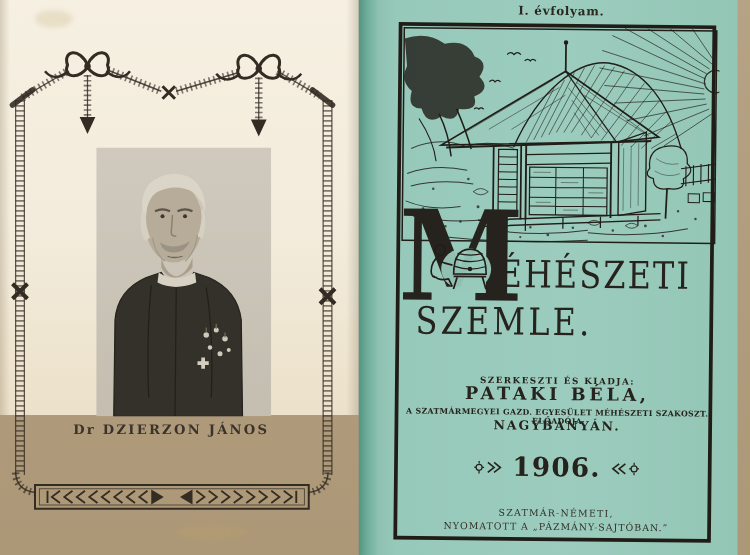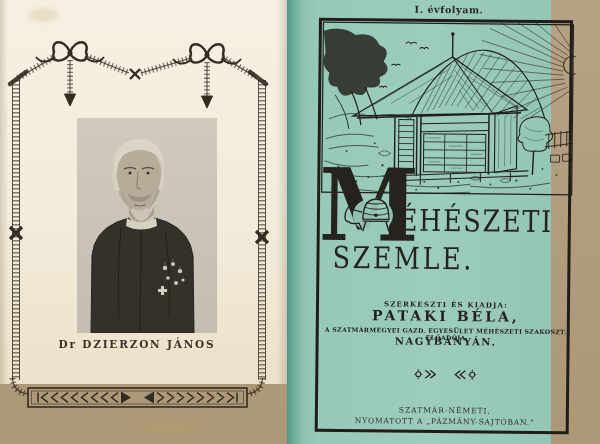--- a/index.html
+++ b/index.html
@@ -1,35 +1,35 @@
 <!DOCTYPE html>
 <html><head>
 <meta charset="utf-8">
 <style>
   html,body{margin:0;padding:0;background:#8a7a5e;}
   .stage{position:relative;width:600px;height:444px;overflow:hidden;
          background:linear-gradient(180deg,#b6a284,#ac9877);
          font-family:"DejaVu Serif","Liberation Serif",serif;}
   .stage *{box-sizing:border-box;}
   
-  .left-page{position:absolute;left:0;top:0;width:287px;height:384px;
+  .left-page{position:absolute;left:0;top:0;width:287px;height:332px;
              background:linear-gradient(180deg,#f6f0e2 0%,#f3ecdc 55%,#ece1ca 100%);}
   .left-page::before{content:"";position:absolute;left:0;top:0;bottom:0;width:8px;
              background:linear-gradient(90deg,rgba(120,100,70,.25),rgba(120,100,70,0));}
   .left-page::after{content:"";position:absolute;right:0;top:0;bottom:0;width:10px;
              background:linear-gradient(270deg,rgba(90,80,60,.22),rgba(90,80,60,0));}
   .border-svg{position:absolute;left:0;top:0;}
   .stain{position:absolute;border-radius:50%;filter:blur(2px);}
   .portrait{position:absolute;left:77px;top:118px;width:140px;height:215px;}
   .caption{position:absolute;left:32px;top:338px;width:210px;text-align:center;
            font-weight:bold;font-size:10.5px;letter-spacing:1.8px;color:#3b332a;}
   .caption-years{position:absolute;left:32px;top:354px;width:210px;text-align:center;
            font-size:6.5px;letter-spacing:1px;color:#7d7262;}
   
-  .right-page{position:absolute;left:287px;top:0;width:264px;height:444px;
+  .right-page{position:absolute;left:287px;top:0;width:303px;height:444px;
               background:linear-gradient(90deg,#549482 0px,#6fae9b 7px,#8ec1b1 16px,#97c9ba 30px,#9bccbd 55%,#94c6b6 100%);
               color:#26221d;}
   .cover-tilt{position:absolute;inset:0;transform:rotate(.6deg);transform-origin:160px 210px;}
   .issue{position:absolute;left:30px;top:4px;width:260px;text-align:center;
          font-weight:bold;font-size:9.5px;letter-spacing:.6px;color:#2a2620;}
   .frame{position:absolute;left:30px;top:19px;width:254px;height:414px;
          border:3px solid #201d18;}
   .illus{position:absolute;left:0;top:0;}
   .initial{position:absolute;left:32px;top:164px;}
   .t-ehe{position:absolute;left:112px;top:203px;font-size:30px;letter-spacing:2px;
@@ -288,21 +288,21 @@
       <div class="pub-desc">A SZATMÁRMEGYEI GAZD. EGYESÜLET MÉHÉSZETI SZAKOSZT. ELŐADÓJA</div>
       <div class="pub-city">NAGYBÁNYÁN.</div>
 
       <div class="year-row">
         <svg width="24" height="11" viewBox="0 0 24 11">
           <g stroke="#26221d" fill="none" stroke-width="1">
             <circle cx="4" cy="5.5" r="2.4"></circle>
             <path d="M4,0.5 v2 M4,8.5 v2 M0,5.5 h1.6 M6.4,5.5 h1.6"></path>
             <path d="M11,1.5 l5,4 l-5,4 M16,1.5 l5,4 l-5,4" stroke-width="1.3"></path>
           </g>
-        </svg><svg width="24" height="11" viewBox="0 0 24 11">
+        </svg><span>1906.</span><svg width="24" height="11" viewBox="0 0 24 11">
           <g stroke="#26221d" fill="none" stroke-width="1">
             <circle cx="20" cy="5.5" r="2.4"></circle>
             <path d="M20,0.5 v2 M20,8.5 v2 M22.4,5.5 h1.6 M16,5.5 h1.6"></path>
             <path d="M13,1.5 l-5,4 l5,4 M8,1.5 l-5,4 l5,4" stroke-width="1.3"></path>
           </g>
         </svg>
       </div>
 
       <div class="imprint1">SZATMÁR-NÉMETI,</div>
       <div class="imprint2">NYOMATOTT A „PÁZMÁNY-SAJTÓBAN.”</div>

